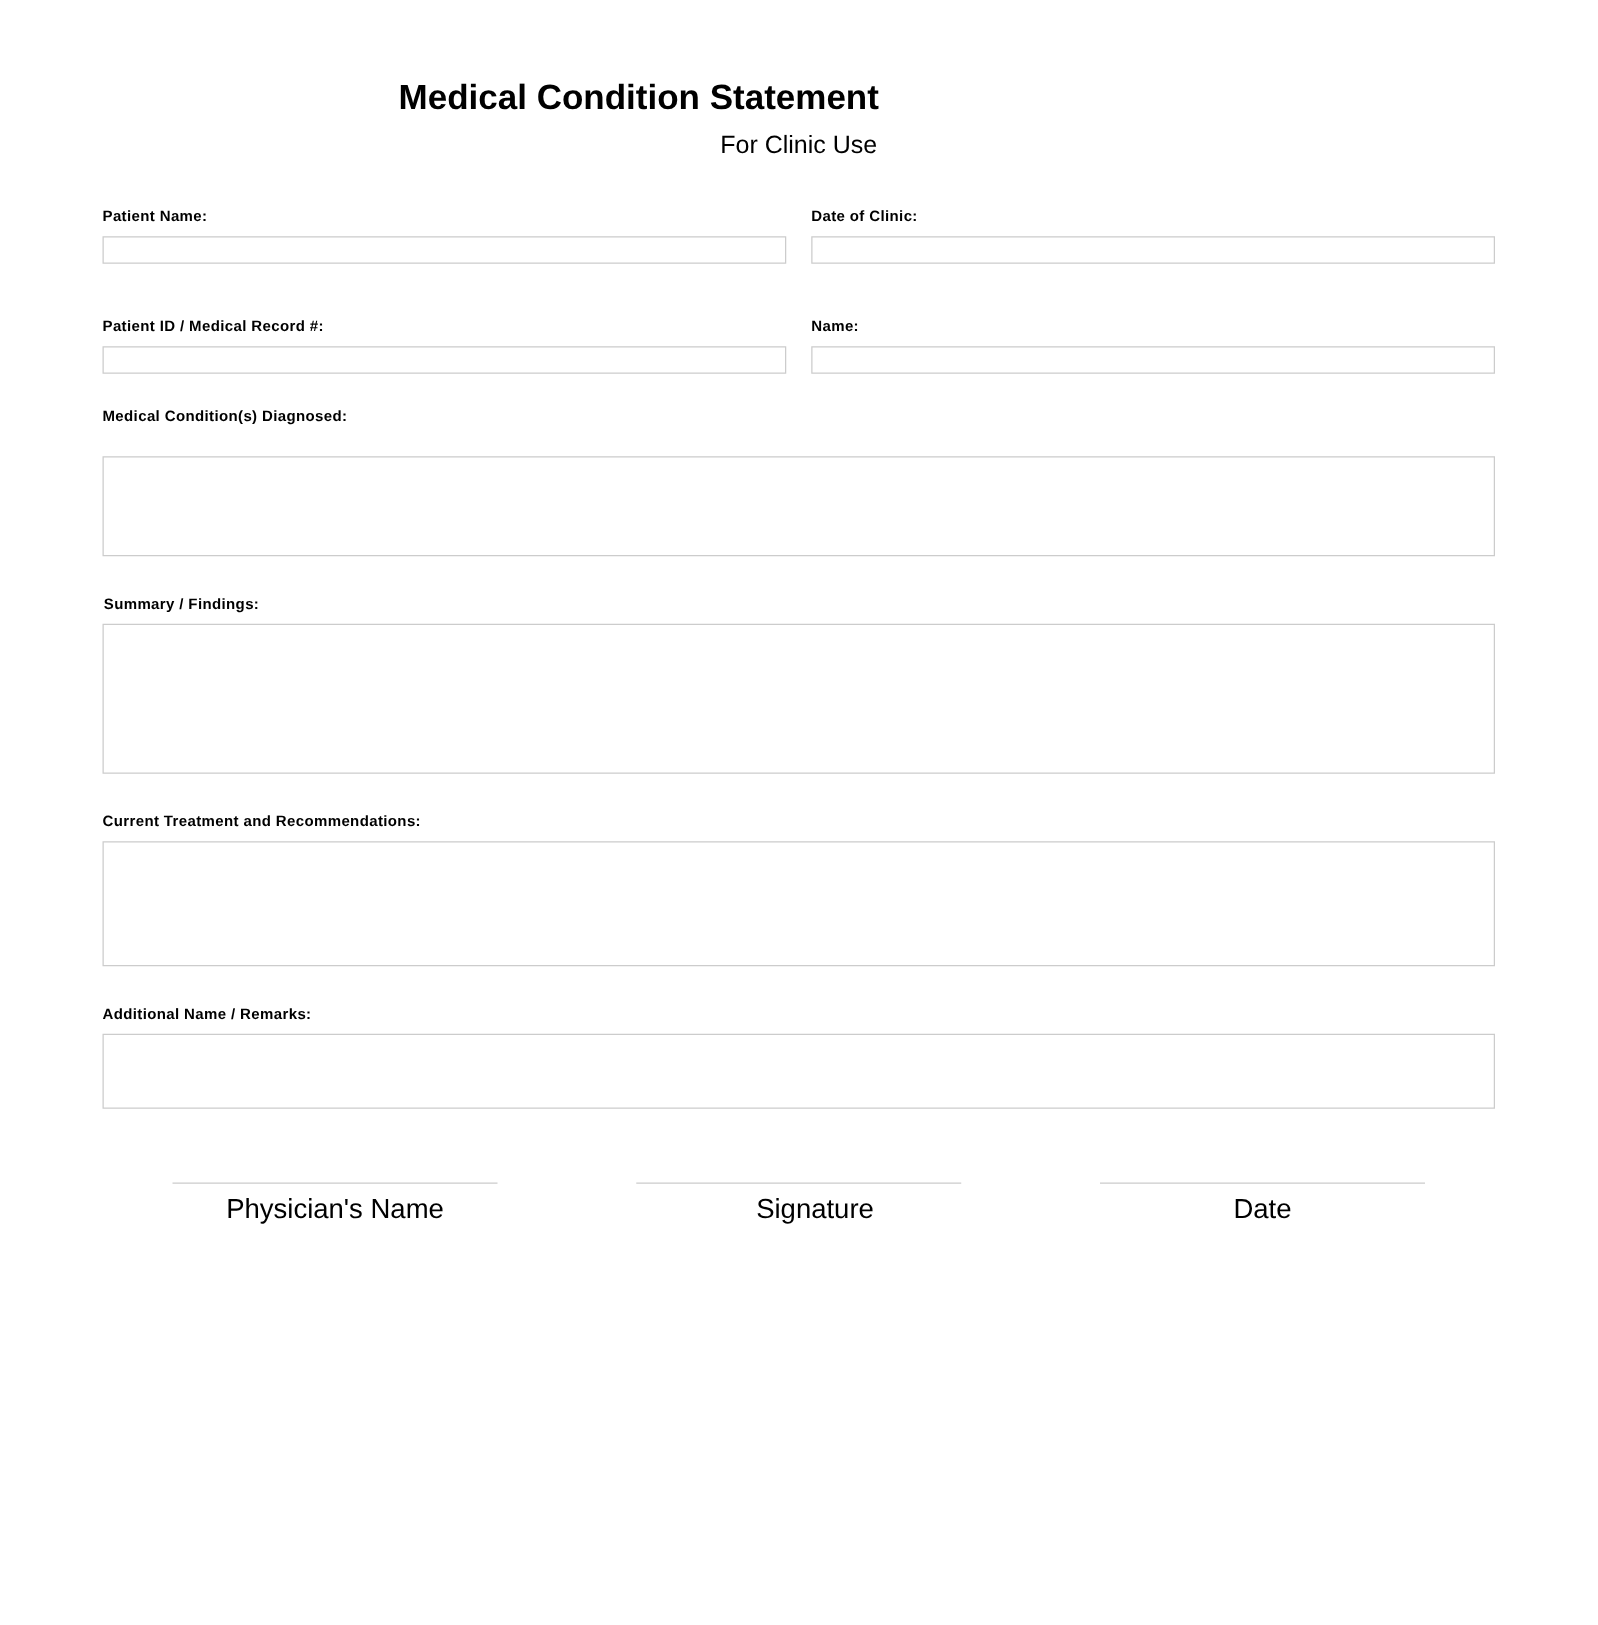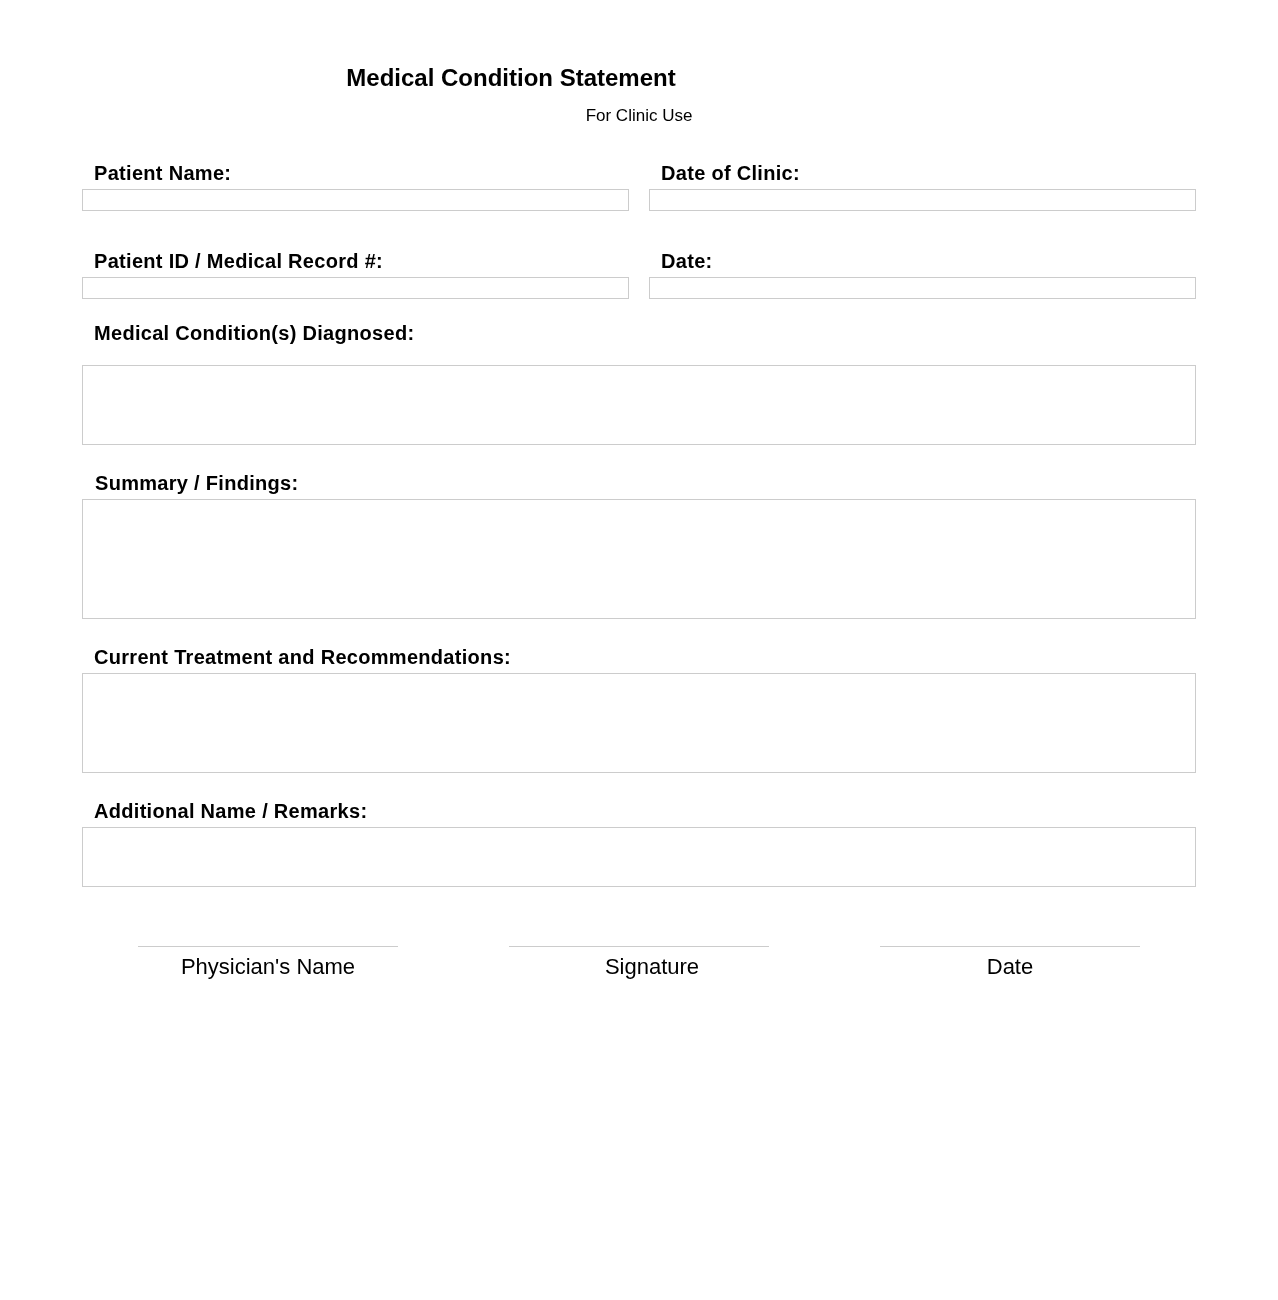--- a/index.html
+++ b/index.html
@@ -1,39 +1,39 @@
 <!DOCTYPE html>
 <html><head>
   <meta charset="utf-8">
   <style>
     html, body { margin: 0; padding: 0; background: #ffffff; }
     body { width: 1278px; height: 1300px; position: relative; font-family: "Liberation Sans", sans-serif; color: #000; }
-    .title { position: absolute; left: 0; width: 1022px; top: 58px; text-align: center; font-size: 24px; font-weight: bold; line-height: 40px; }
-    .subtitle { position: absolute; left: 0; width: 1278px; top: 106px; text-align: center; font-size: 17px; line-height: 20px; }
-    .label { position: absolute; font-size: 20px; font-weight: bold; line-height: 20px; letter-spacing: 0.3px; margin-left: 12px; }
+    .title { position: absolute; left: 0; width: 1022px; top: 58px; text-align: center; font-size: 28px; font-weight: bold; line-height: 40px; }
+    .subtitle { position: absolute; left: 0; width: 1278px; top: 106px; text-align: center; font-size: 20px; line-height: 20px; }
+    .label { position: absolute; font-size: 12px; font-weight: bold; line-height: 20px; letter-spacing: 0.3px; }
     .box { position: absolute; border: 1px solid #cccccc; box-sizing: border-box; background: #fff; }
     .sig-line { position: absolute; top: 946px; height: 1px; background: #cccccc; width: 260px; }
     .sig-label { position: absolute; top: 957px; width: 260px; text-align: center; font-size: 22px; line-height: 20px; }
   </style>
 </head>
 <body>
 
 <div class="title">Medical Condition Statement</div>
 <div class="subtitle">For Clinic Use</div>
 
 <div class="label" style="left:82px; top:163px;">Patient Name:</div>
 <div class="box" style="left:82px; top:189px; width:547px; height:22px;"></div>
 
 <div class="label" style="left:649px; top:163px;">Date of Clinic:</div>
 <div class="box" style="left:649px; top:189px; width:547px; height:22px;"></div>
 
 <div class="label" style="left:82px; top:251px;">Patient ID / Medical Record #:</div>
 <div class="box" style="left:82px; top:277px; width:547px; height:22px;"></div>
 
-<div class="label" style="left:649px; top:251px;">Date:</div>
+<div class="label" style="left:649px; top:251px;">Name:</div>
 <div class="box" style="left:649px; top:277px; width:547px; height:22px;"></div>
 
 <div class="label" style="left:82px; top:323px;">Medical Condition(s) Diagnosed:</div>
 <div class="box" style="left:82px; top:365px; width:1114px; height:80px;"></div>
 
 <div class="label" style="left:83px; top:473px;">Summary / Findings:</div>
 <div class="box" style="left:82px; top:499px; width:1114px; height:120px;"></div>
 
 <div class="label" style="left:82px; top:647px;">Current Treatment and Recommendations:</div>
 <div class="box" style="left:82px; top:673px; width:1114px; height:100px;"></div>

